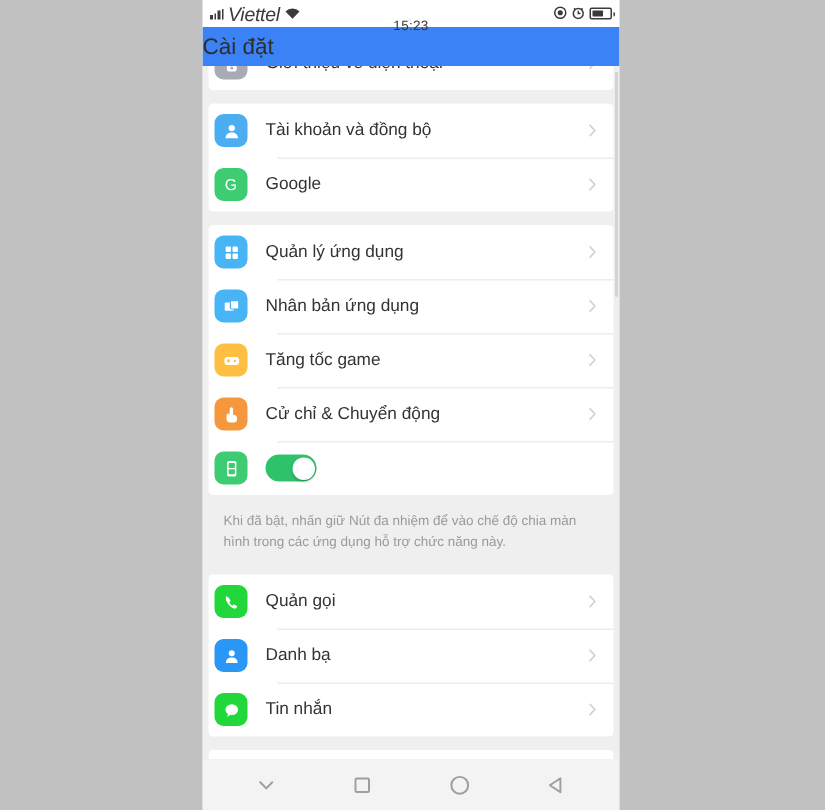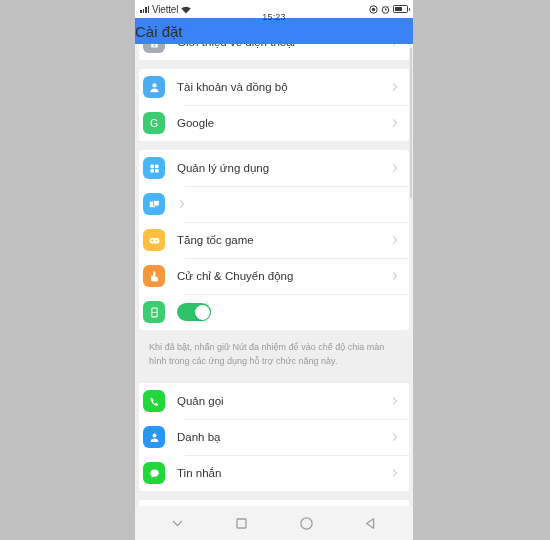--- a/index.html
+++ b/index.html
@@ -54,23 +54,24 @@
     margin-top: 16px;
   }
   .sb-right {
     display: flex;
     align-items: center;
     gap: 3px;
     margin-left: auto;
     z-index: 2;
   }
   .carrier {
-    font-size: 10px;
+    font-size: 13px;
     color: #3a3a3a;
     letter-spacing: -.2px;
+    font-style: italic;
   }
   .sig {
     display: inline-flex;
     align-items: flex-end;
     gap: 1px;
     height: 8px;
   }
   .sig i { display:block; width:1.5px; background:#3a3a3a; }
   .sig i:nth-child(1){height:3px}
   .sig i:nth-child(2){height:4.5px}
@@ -334,20 +335,21 @@
               </svg>
           </span>
         </div>
         <div class="row">
           <span class="ic" style="background:#47b4f5">
             <svg width="13" height="13" viewBox="0 0 13 13">
                 <rect x="1.8" y="3.6" width="6" height="5.6" rx="0.8" fill="#fff"></rect>
                 <rect x="5.6" y="2.4" width="5.6" height="5.6" rx="0.8" fill="#fff" stroke="#47b4f5" stroke-width="0.8"></rect>
               </svg>
           </span>
+          <span class="row-label">Nhân bản ứng dụng</span>
           <span class="chev">
             <svg width="10" height="10" viewBox="0 0 10 10">
                 <path d="M3.4 1.6 L6.6 5 L3.4 8.4" stroke="#c2c2c2" stroke-width="1.1" fill="none" stroke-linecap="round" stroke-linejoin="round"></path>
               </svg>
           </span>
         </div>
         <div class="row">
           <span class="ic" style="background:#ffc042">
             <svg width="13" height="13" viewBox="0 0 13 13">
                 <rect x="1.6" y="4" width="9.8" height="5.4" rx="2.2" fill="#fff"></rect>

